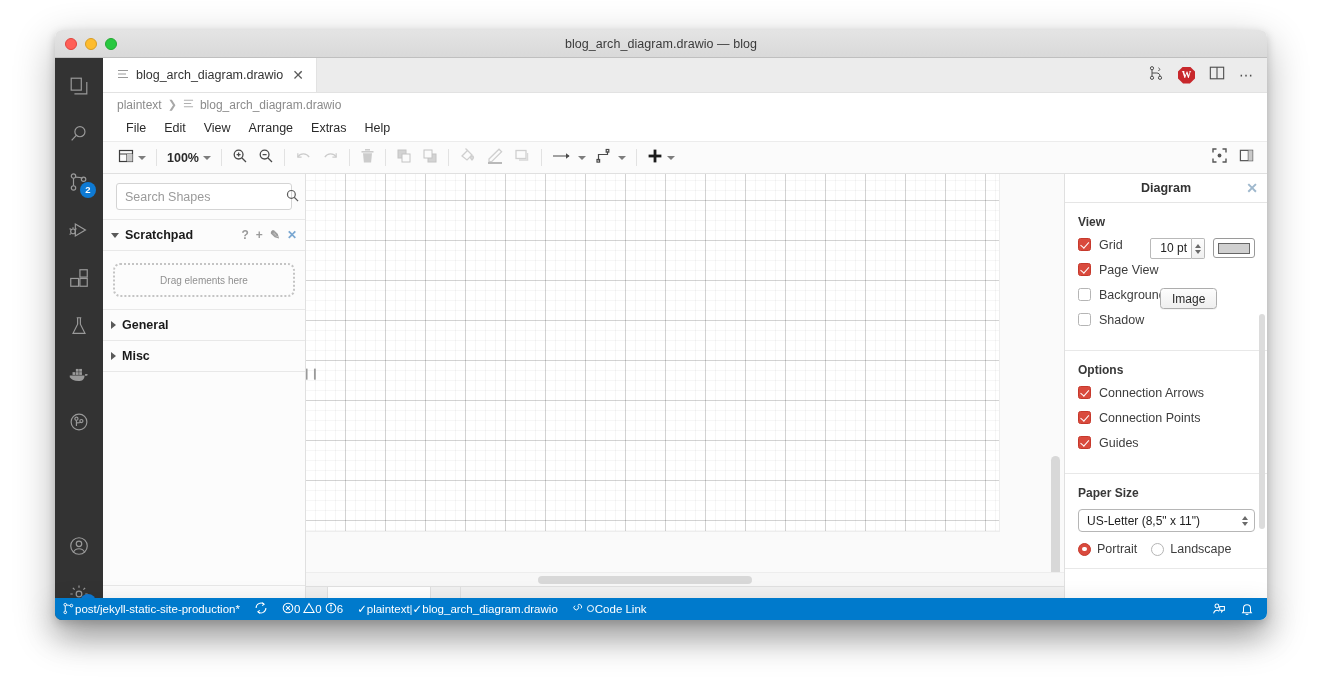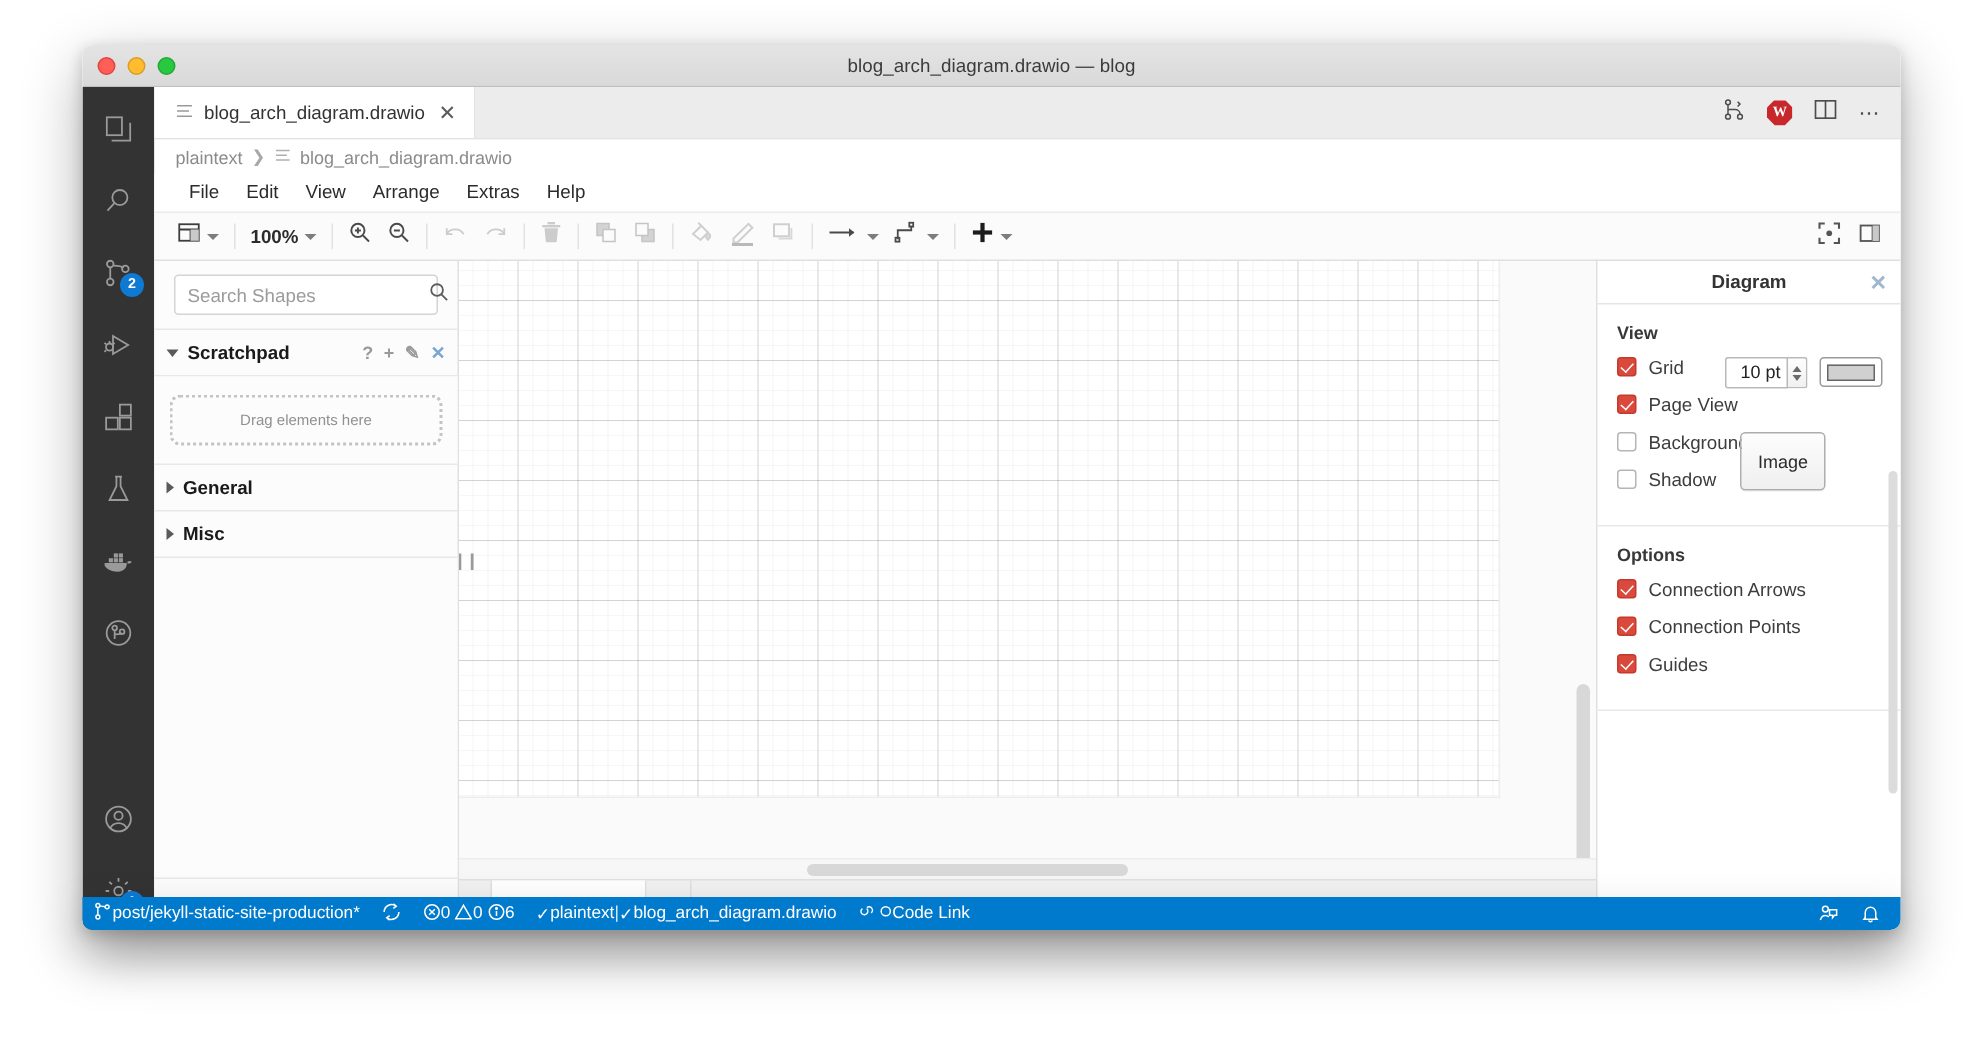--- a/index.html
+++ b/index.html
@@ -279,21 +279,21 @@
   .spin-up, .spin-dn { width: 0; height: 0; border-left: 3px solid transparent; border-right: 3px solid transparent; }
   .spin-up { border-bottom: 4px solid #6a6a6a; }
   .spin-dn { border-top: 4px solid #6a6a6a; }
   #grid-color {
     position: absolute; right: 0; width: 42px; height: 20px;
     border: 1px solid #9a9a9a; border-radius: 3px; background: #fff;
     display: flex; align-items: center; justify-content: center;
   }
   #grid-color i { display: block; width: 32px; height: 11px; background: #d0d0d0; border: 1px solid #666; }
   #bg-image-btn {
-    position: absolute; left: 82px; height: 39px; padding: 0 11px;
+    position: absolute; left: 82px; height: 21px; padding: 0 11px;
     border: 1px solid #adadad; border-radius: 3.5px;
     background: linear-gradient(#fdfdfd,#efefef);
     font-size: 12px; color: #2b2b2b; display: flex; align-items: center;
     box-shadow: 0 1px 0 rgba(0,0,0,0.04);
   }
   #paper-select {
     width: 100%; height: 23px; border: 1px solid #b6b6b6; border-radius: 4px;
     background: #fff; display: flex; align-items: center; padding: 0 6px 0 8px;
     font-size: 12px; color: #1d1d1d; margin-bottom: 10px;
   }
@@ -781,20 +781,36 @@
                 <div class="chk-row">
                   <span class="cbx on"></span>
                   <span class="chk-label">Connection Points</span>
                 </div>
                 <div class="chk-row">
                   <span class="cbx on"></span>
                   <span class="chk-label">Guides</span>
                 </div>
               </div>
 
+              <div class="fmt-sec">
+                <div class="fmt-h">Paper Size</div>
+                <div id="paper-select">
+                  <span>US-Letter (8,5" x 11")</span>
+                  <span class="sel-arrows">
+                    <span class="spin-up"></span>
+                      <span class="spin-dn"></span>
+                  </span>
+                </div>
+                <div class="radio-row">
+                  <span class="rdo on"></span>
+                  <span>Portrait</span>
+                  <span class="rdo" style="margin-left:8px;"></span>
+                  <span>Landscape</span>
+                </div>
+              </div>
             </div>
             <div id="fmt-vscroll"></div>
           </div>
 
         </div>
       </div>
     </div>
   </div>
 </div>
 

